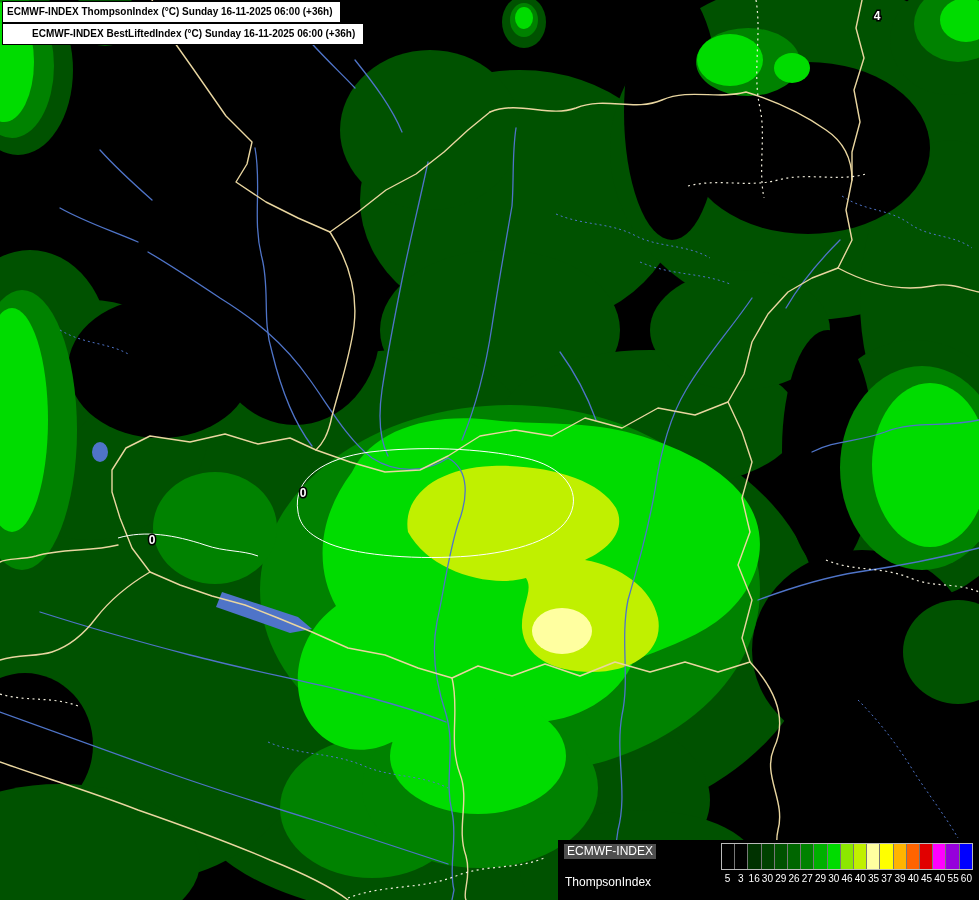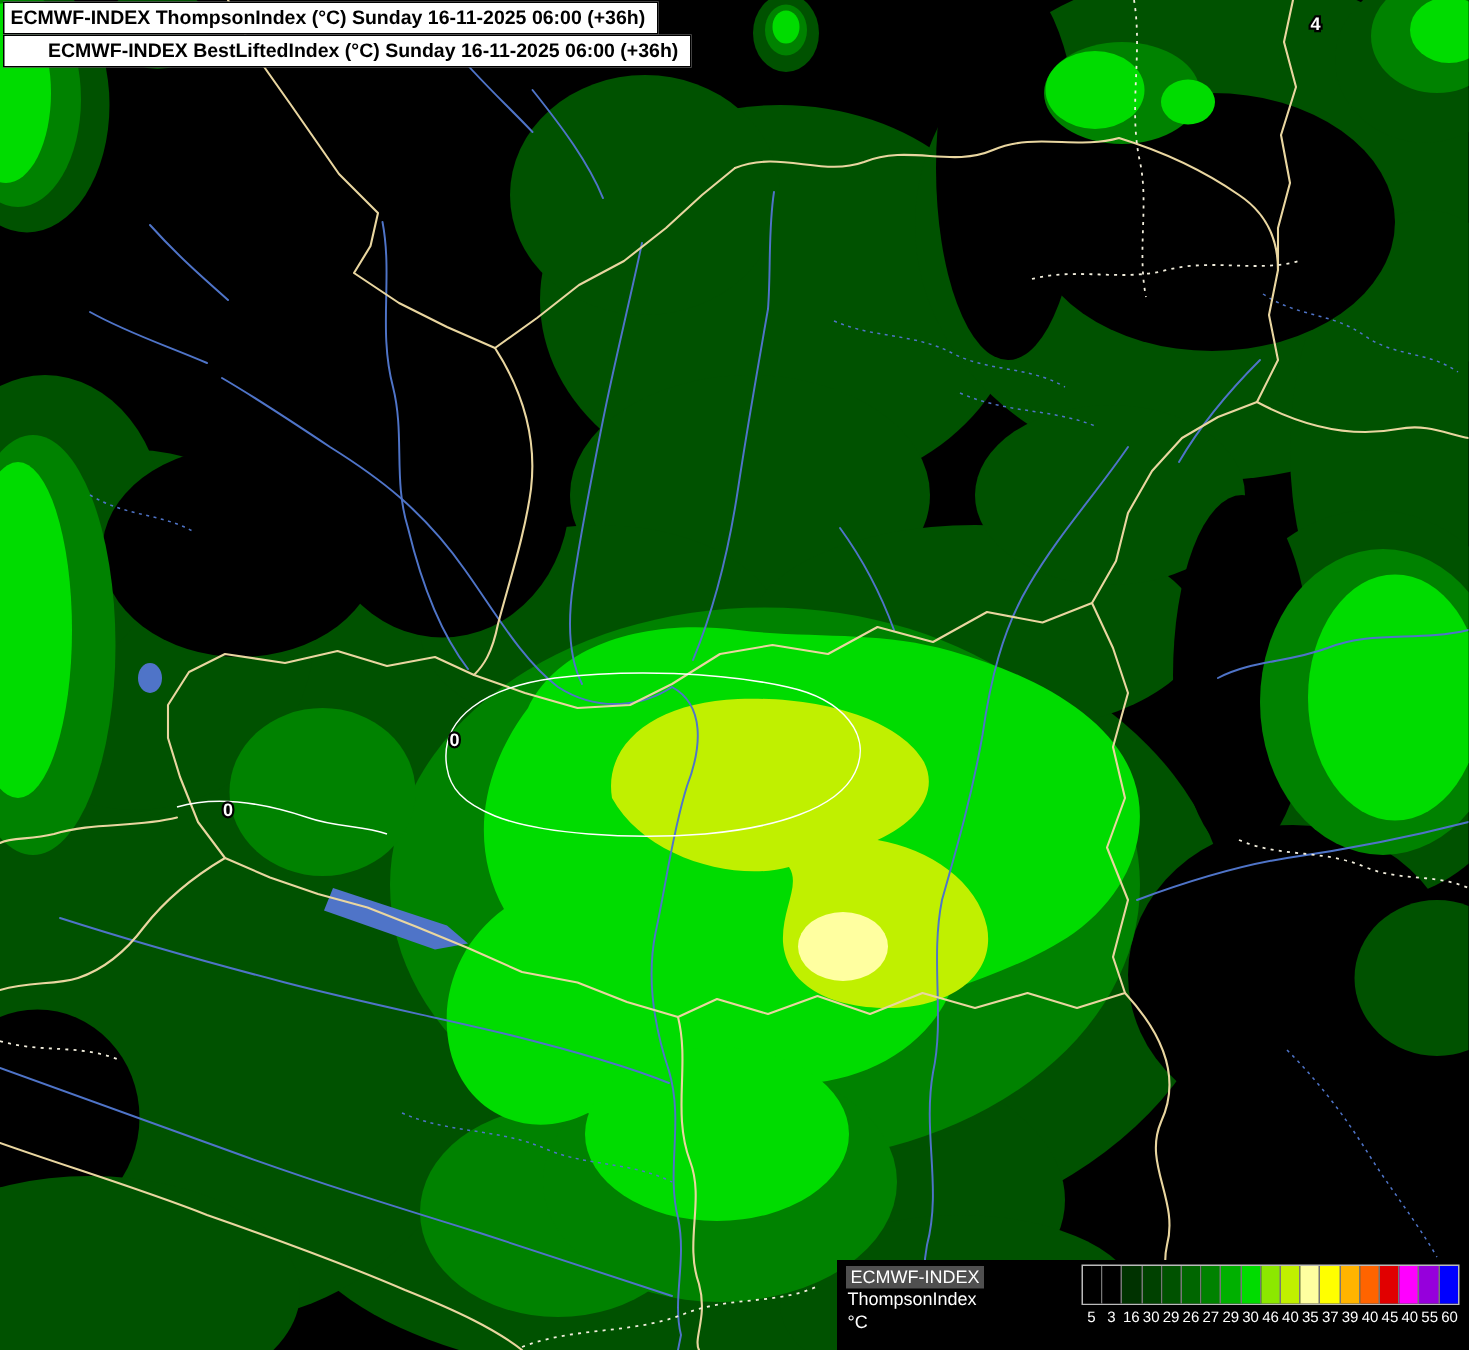--- a/index.html
+++ b/index.html
@@ -5,32 +5,32 @@
   html,body{margin:0;padding:0;}
   body{
     width:979px;height:900px;position:relative;overflow:hidden;
     background:#000;font-family:"Liberation Sans",sans-serif;
   }
   #map-wrap{position:absolute;inset:0;}
   svg{display:block;}
   .titlebar{
     position:absolute;left:2px;z-index:10;
     background:#ffffff;color:#000;border:1px solid #000;
-    font-size:13px;font-weight:bold;line-height:16px;
+    font-size:10px;font-weight:bold;line-height:16px;
     padding:2px 8px 2px 4px;white-space:nowrap;
   }
   #title1{top:1px;}
   #title2{top:23px;padding-left:29px;}
   #legend{
     position:absolute;left:558px;top:840px;width:421px;height:60px;
     background:#000;z-index:10;display:flex;color:#fff;gap:45px;
   }
   .legend-titles{width:112px;padding:4px 0 0 6px;font-size:12px;line-height:15px;}
   .legend-model{background:#4f4f4f;display:inline-block;padding:0 3px;}
-  .legend-param,.legend-unit{padding-left:1px;}
+  .legend-param,.legend-unit{padding-left:1px;margin-top:16px;}
   .legend-scale{flex:1;display:flex;flex-direction:column;padding:3px 6px 0 0;}
   .cells{display:flex;height:25px;border:1px solid #bbb;}
   .cell{flex:1;border-right:1px solid #777;}
   .cell:last-child{border-right:none;}
   .ticks{display:flex;font-size:10px;color:#fff;}
   .tick{flex:1;text-align:center;padding-top:3px;}
   .contour-label{font-size:12px;font-weight:bold;}
 </style>
 </head>
 <body>

